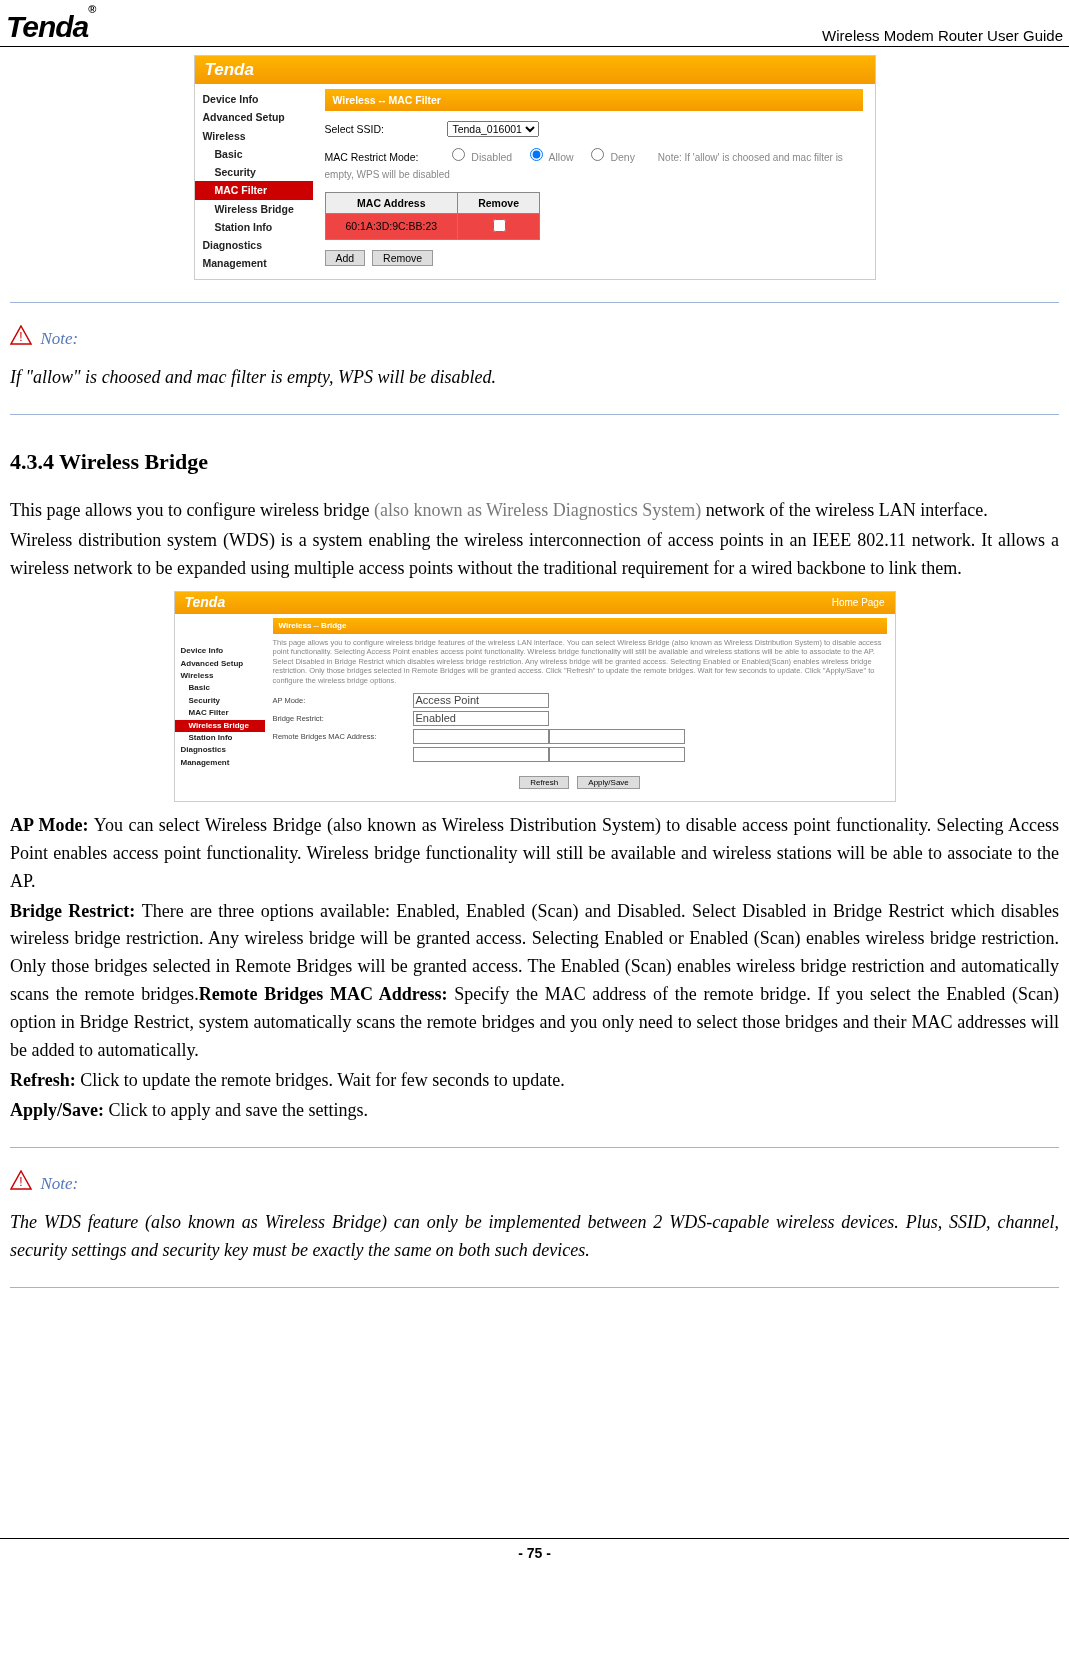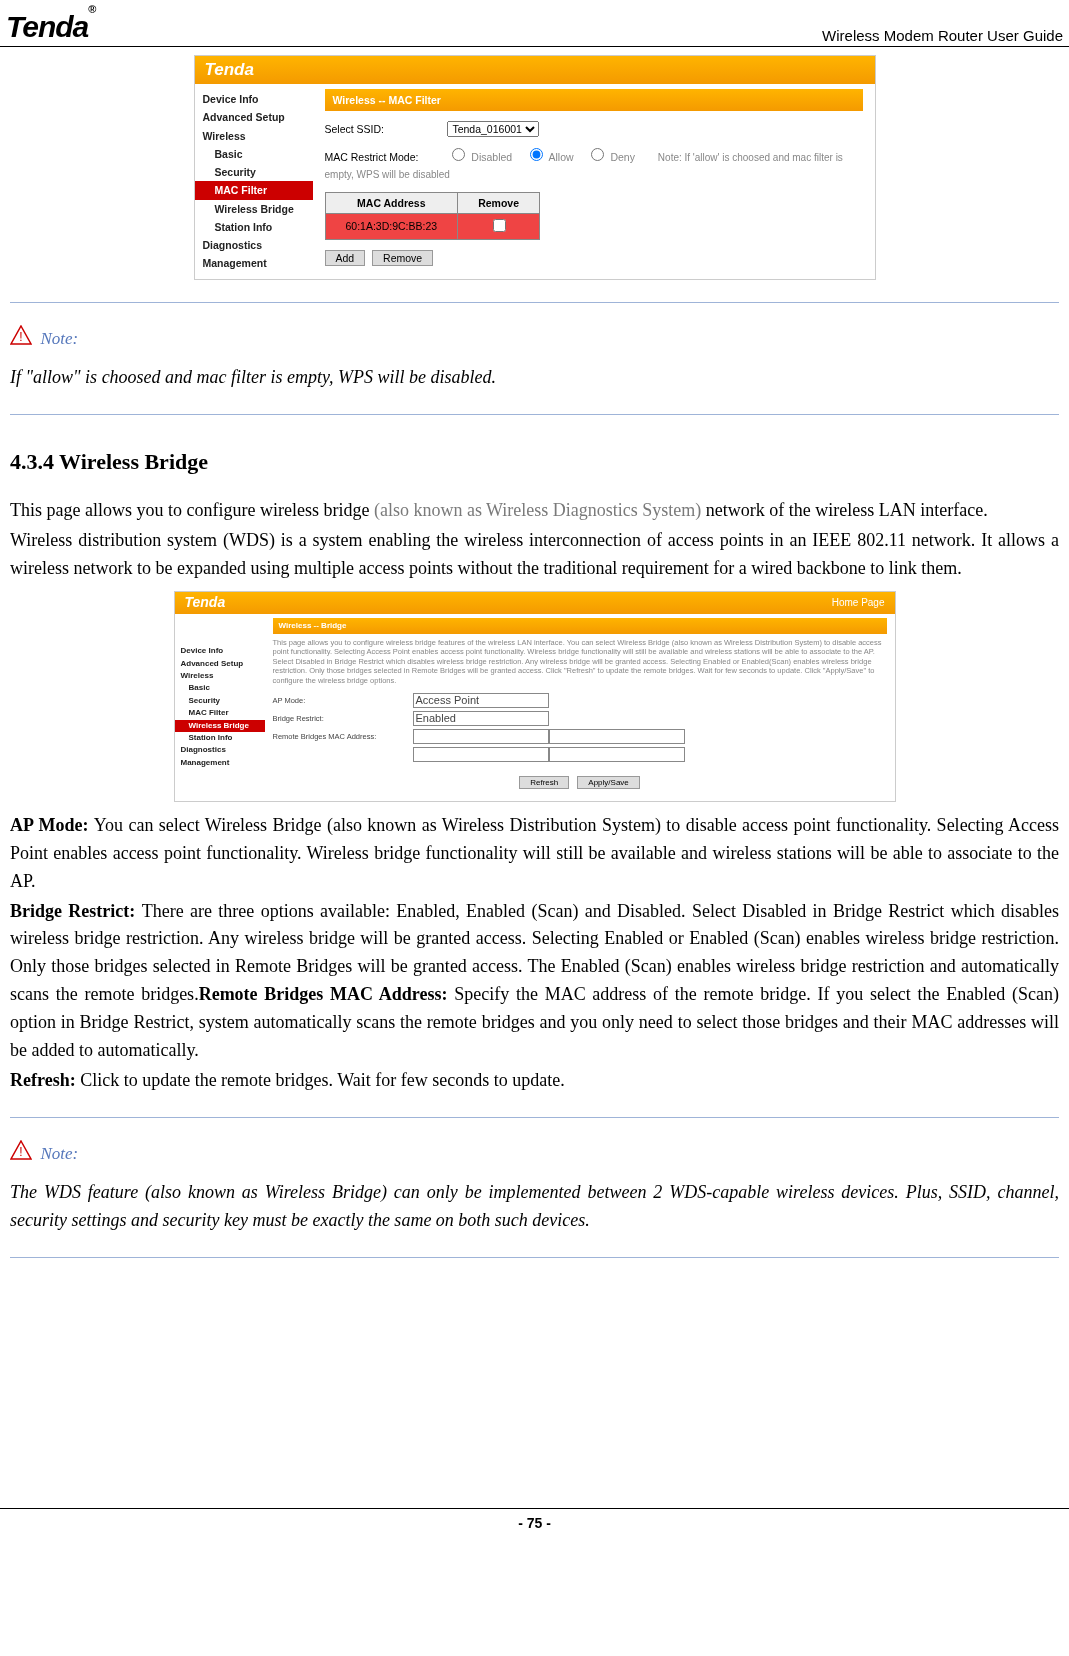--- a/index.html
+++ b/index.html
@@ -272,20 +272,21 @@
             <button>Refresh</button>
             <button>Apply/Save</button>
           </div>
         </div>
       </div>
     </div>
 
     <p class="para justify"><b>AP Mode: </b><span>You can select Wireless Bridge (also known as Wireless Distribution System) to disable access point functionality. Selecting Access Point enables access point functionality. Wireless bridge functionality will still be available and wireless stations will be able to associate to the AP.</span></p>
     <p class="para justify"><b>Bridge Restrict: </b><span>There are three options available: Enabled, Enabled (Scan) and Disabled. Select Disabled in Bridge Restrict which disables wireless bridge restriction. Any wireless bridge will be granted access. Selecting Enabled or Enabled (Scan) enables wireless bridge restriction. Only those bridges selected in Remote Bridges will be granted access. The Enabled (Scan) enables wireless bridge restriction and automatically scans the remote bridges.</span><b>Remote Bridges MAC Address: </b><span>Specify the MAC address of the remote bridge. If you select the Enabled (Scan) option in Bridge Restrict, system automatically scans the remote bridges and you only need to select those bridges and their MAC addresses will be added to automatically.</span></p>
     <p class="para"><b>Refresh: </b><span>Click to update the remote bridges. Wait for few seconds to update.</span></p>
+    <p class="para"><b>Apply/Save: </b><span>Click to apply and save the settings.</span></p>
 
     <hr class="sep">
     <div>
       <span class="warn-icon">
         <svg width="22" height="20">
             <polygon points="11,1 21,19 1,19" fill="none" stroke="#c00" stroke-width="1.5"></polygon>
             <text x="11" y="16" text-anchor="middle" font-size="12" fill="#c00" font-family="Arial">!</text>
           </svg>
       </span>
       <span class="note-label">Note:</span>

